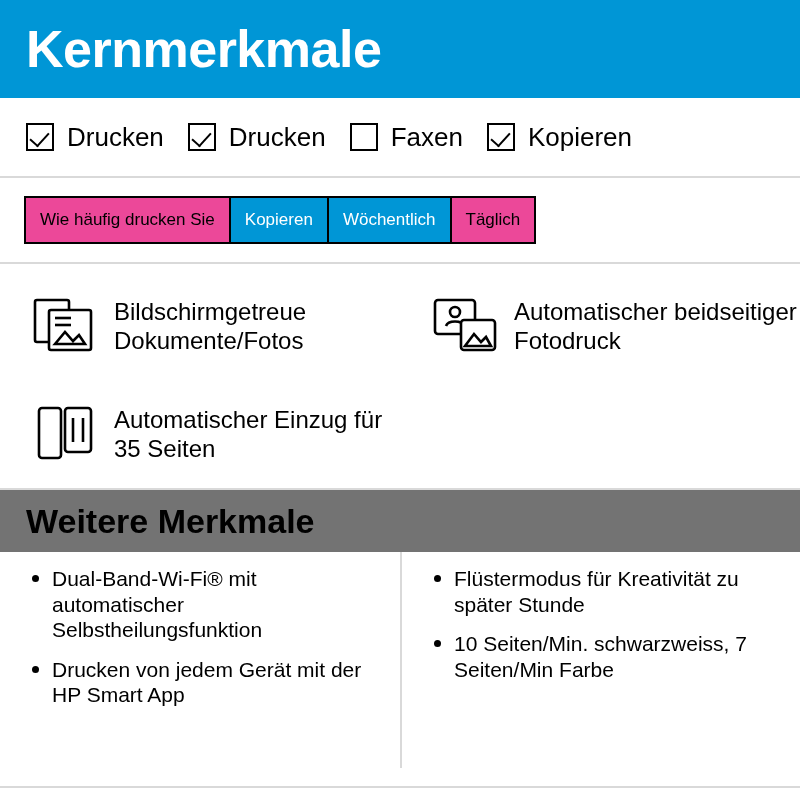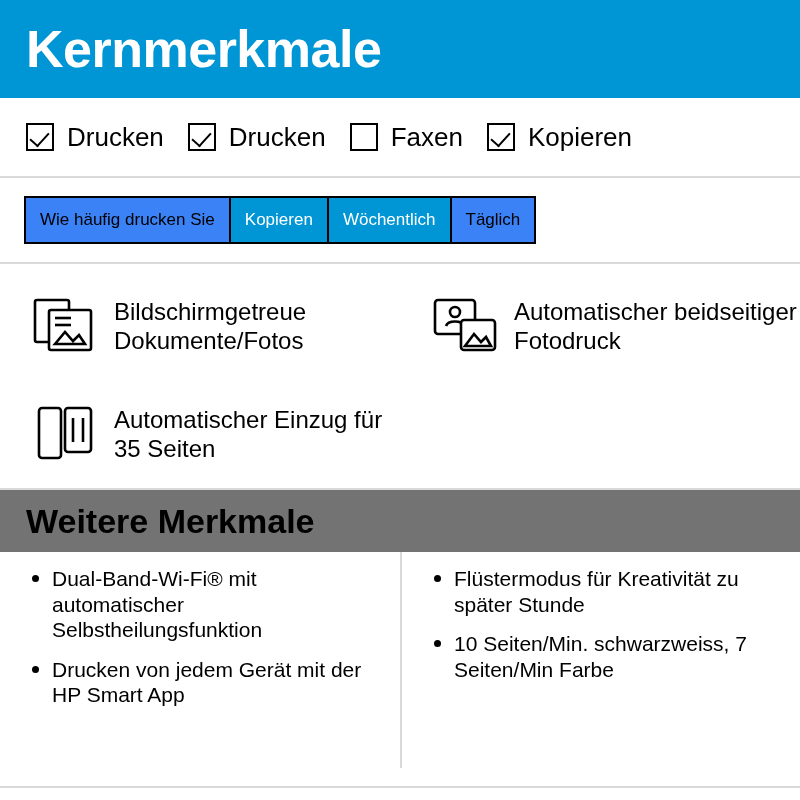--- a/index.html
+++ b/index.html
@@ -93,21 +93,21 @@
     box-sizing: border-box;
   }
   .seg {
     display: flex;
     align-items: center;
     justify-content: center;
     padding: 0 14px;
     font-size: 17px;
     box-sizing: border-box;
     border-right: 2px solid #000000;
-    background: #3b82f6;
+    background: #ec4899;
     color: #000000;
     white-space: nowrap;
   }
   .seg:last-child { border-right: none; }
   .seg.active {
     background: #0096d6;
     color: #ffffff;
   }
 
   

